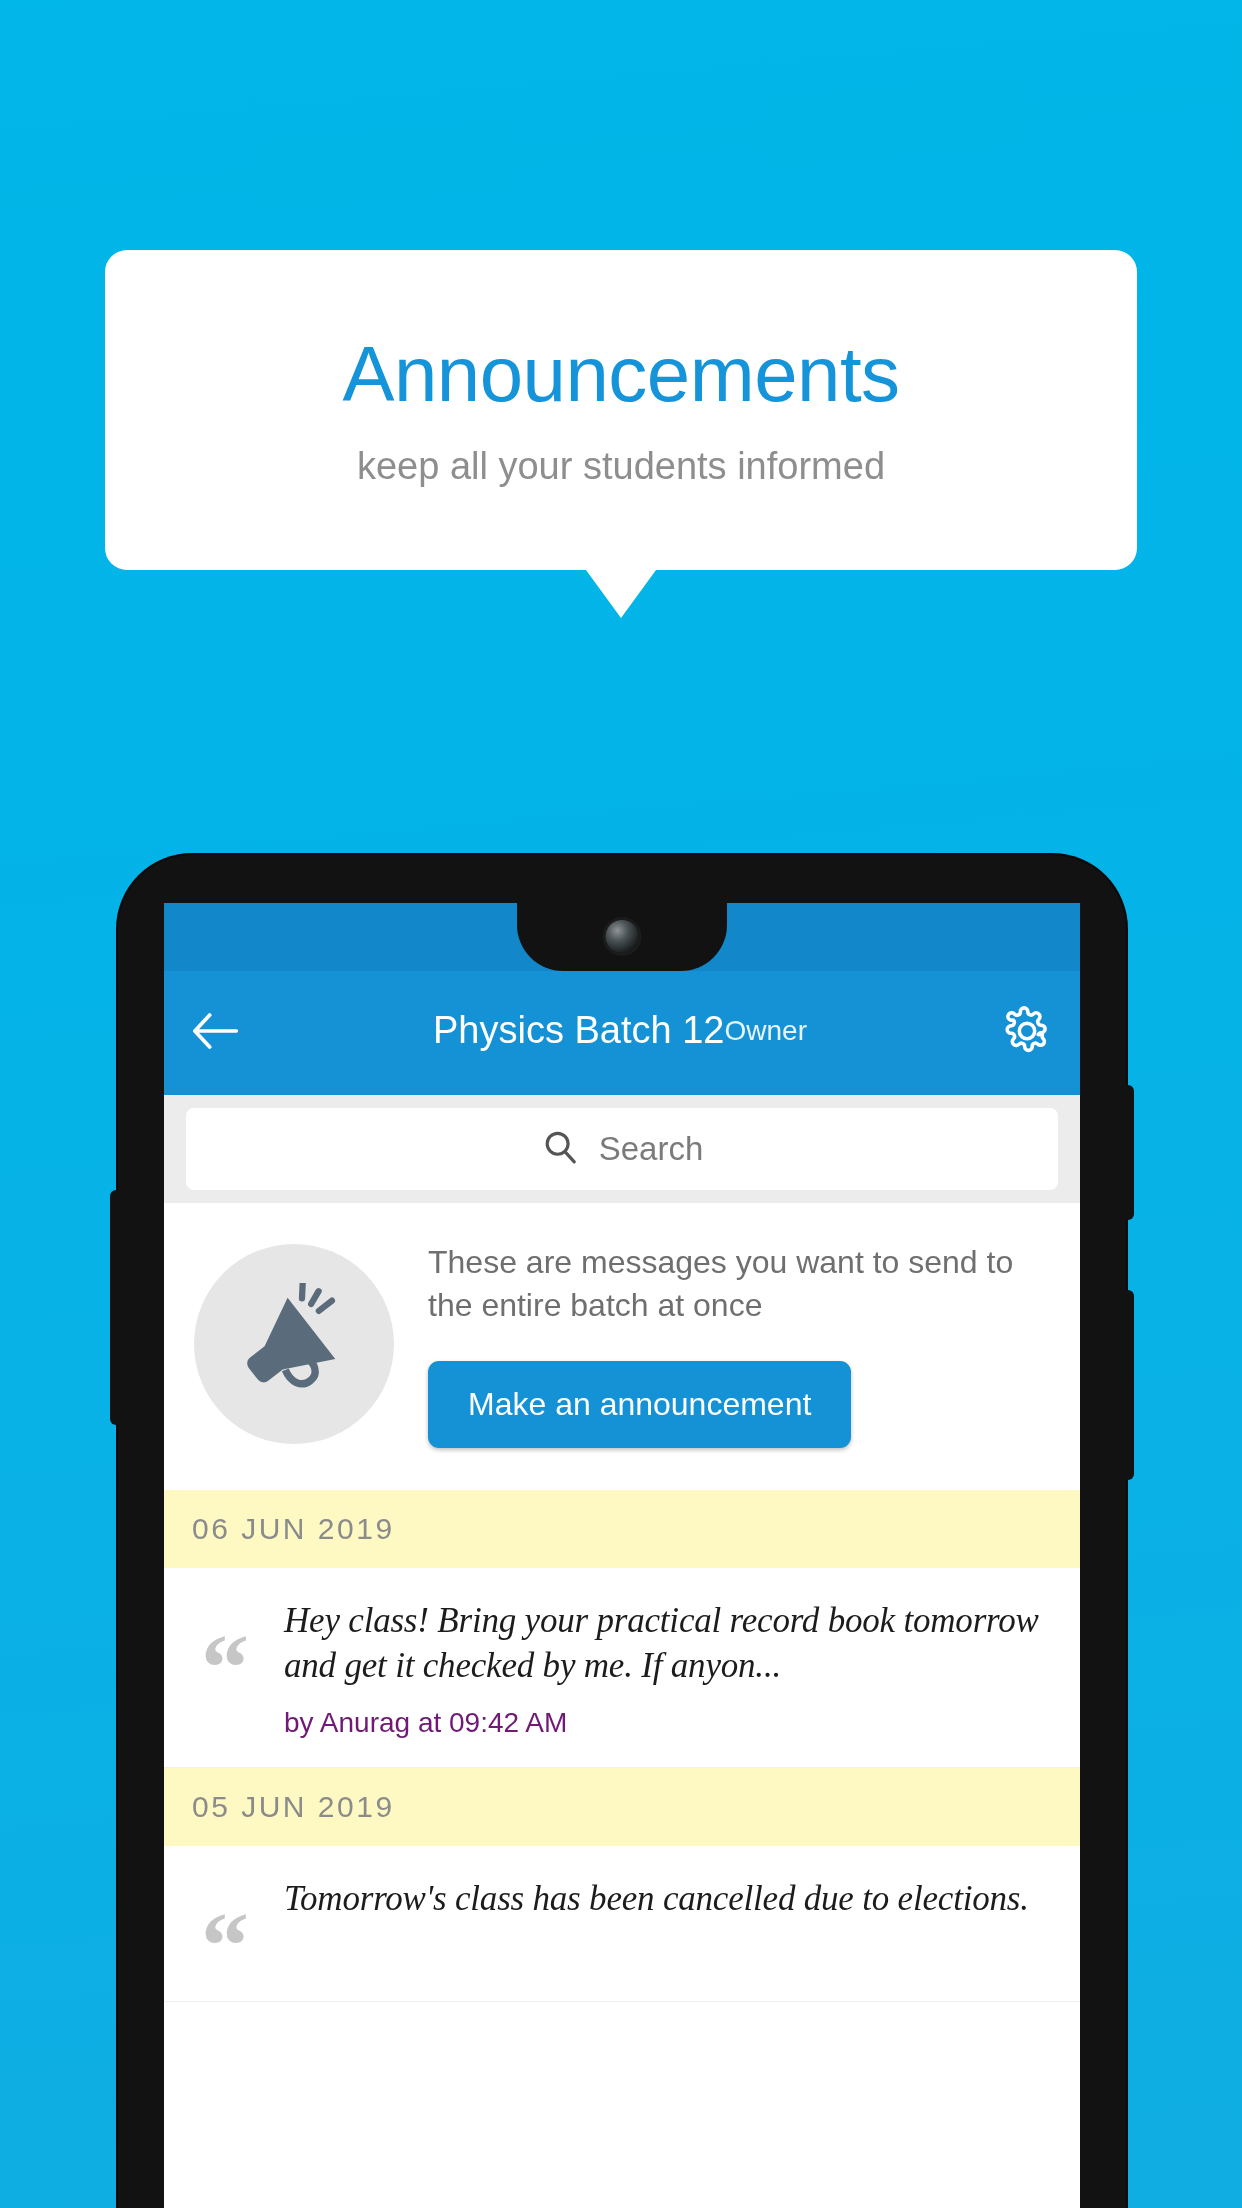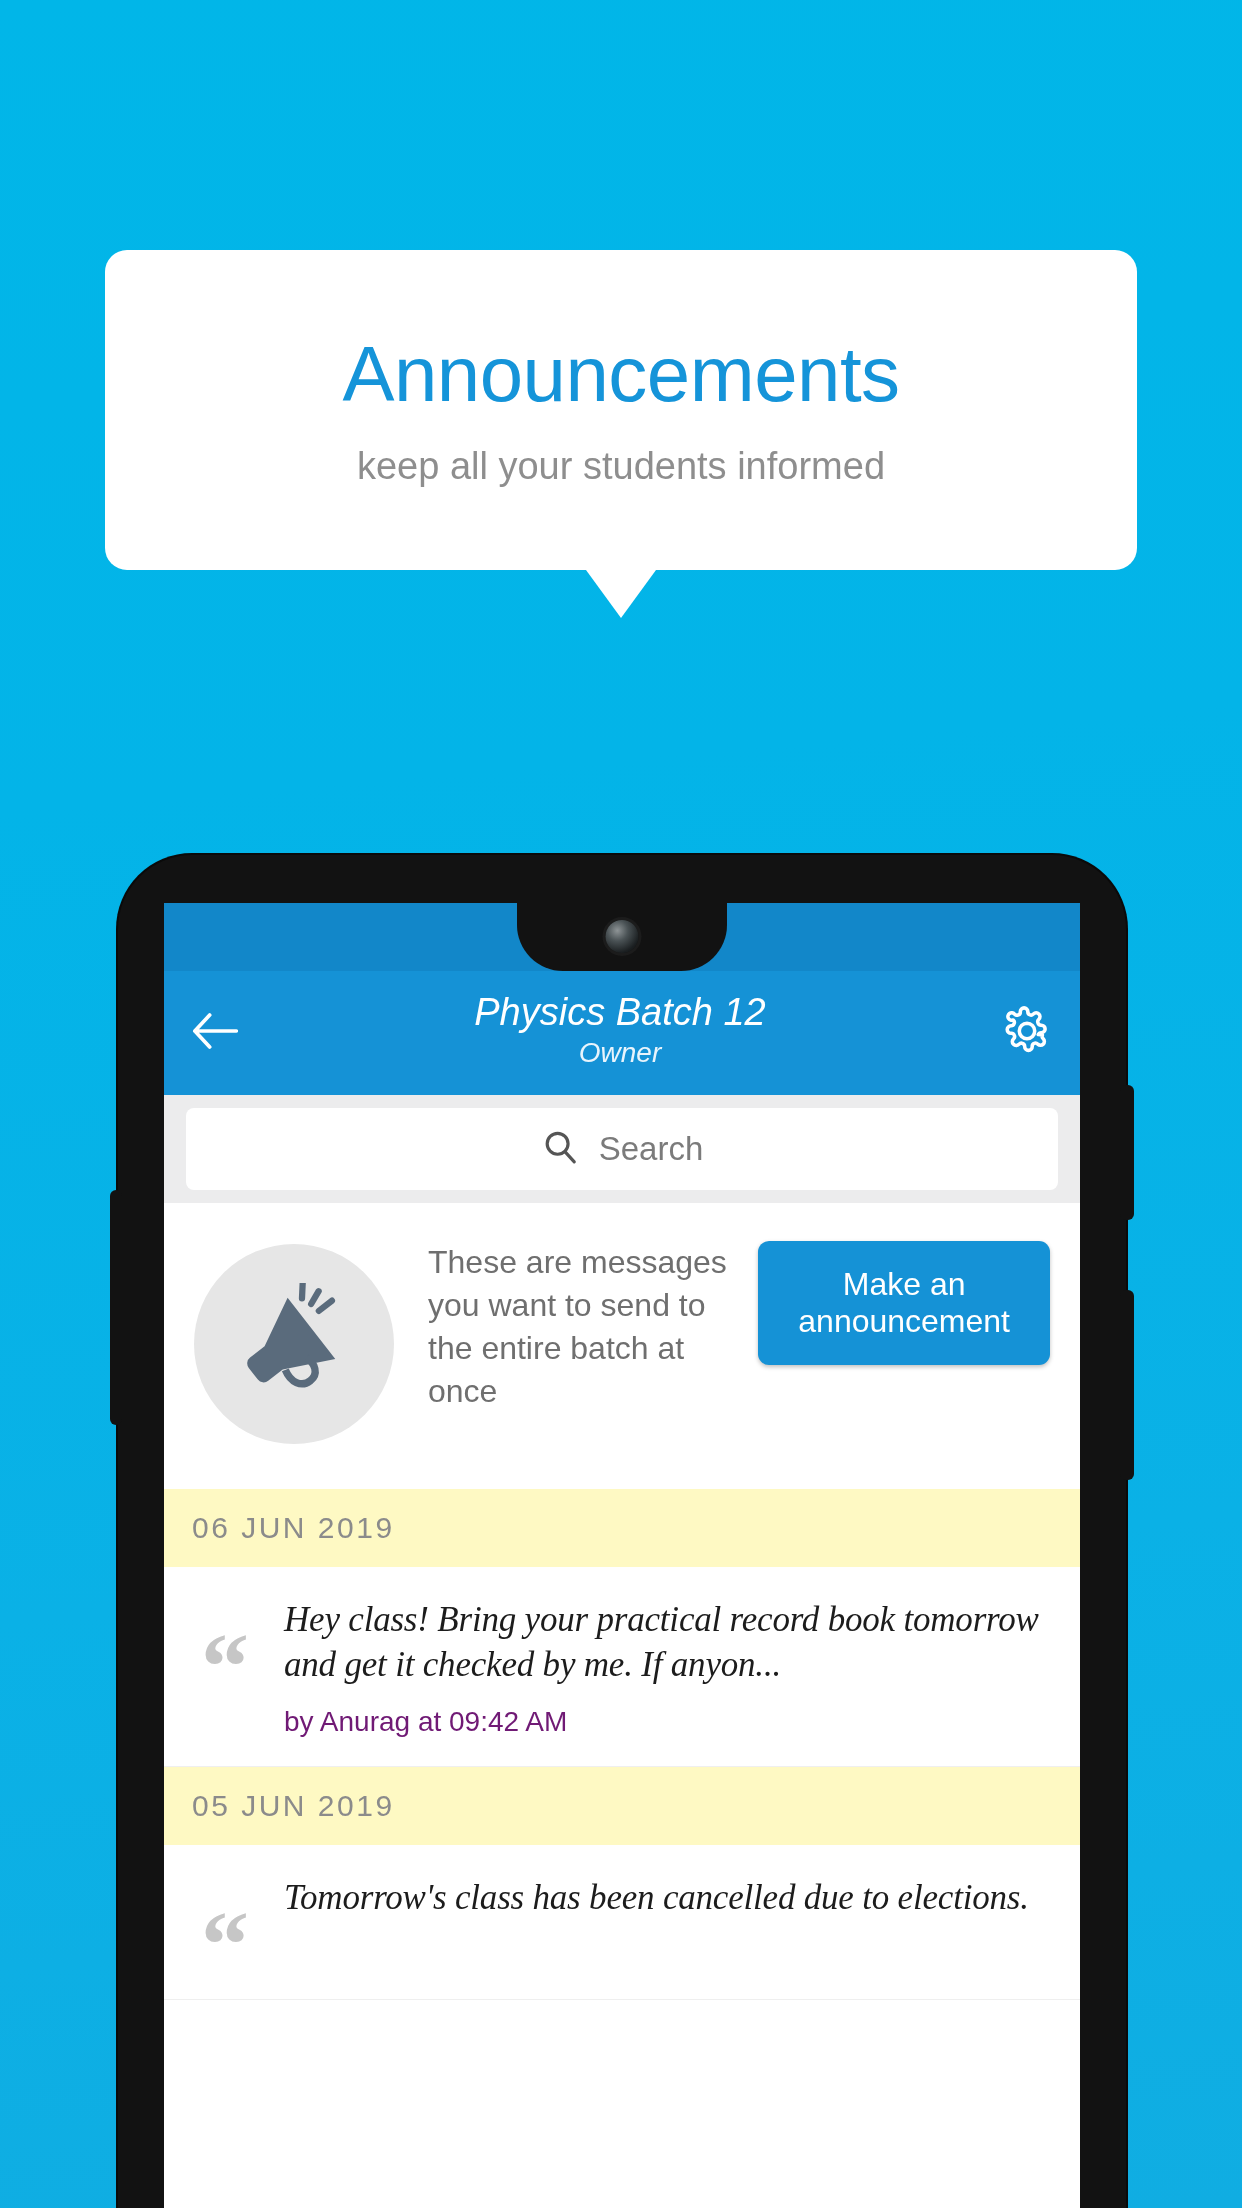--- a/index.html
+++ b/index.html
@@ -116,25 +116,24 @@
     position:relative;
     height:124px;
     background:#1592d6;
     display:flex;
     align-items:center;
     padding:0 28px;
   }
   .appbar-titles{
     flex:1;
     display:flex;
-    flex-direction:column;
+    flex-direction:row;
     align-items:center;
     justify-content:center;
     margin-top:-4px;
-    font-style:italic;
   }
   .appbar-title{ color:#fff; font-size:38px; font-weight:400; line-height:1.15; }
   .appbar-sub{ color:#e8f4fc; font-size:28px; font-weight:400; line-height:1.3; }
 
   
   .tabs{
     position:relative;
     height:108px;
     background:#ffffff;
     display:flex;
@@ -187,21 +186,21 @@
     padding:38px 30px 42px 30px;
     gap:34px;
   }
   .mega-circle{
     flex:0 0 auto;
     width:200px;height:200px;
     border-radius:50%;
     background:#e6e6e6;
     display:flex;align-items:center;justify-content:center;
   }
-  .empty-right{ flex:1; display:flex; }
+  .empty-right{ flex:1; display:flex; flex-direction:column; }
   .empty-text{
     color:#6f6f6f;
     font-size:32px;
     line-height:1.34;
     margin-bottom:34px;
   }
   .cta-btn{
     align-self:flex-start;
     background:#1592d6;
     color:#ffffff;

